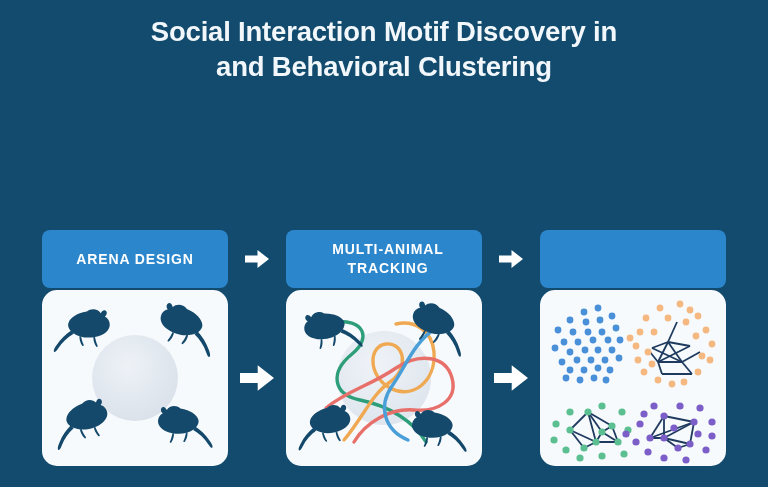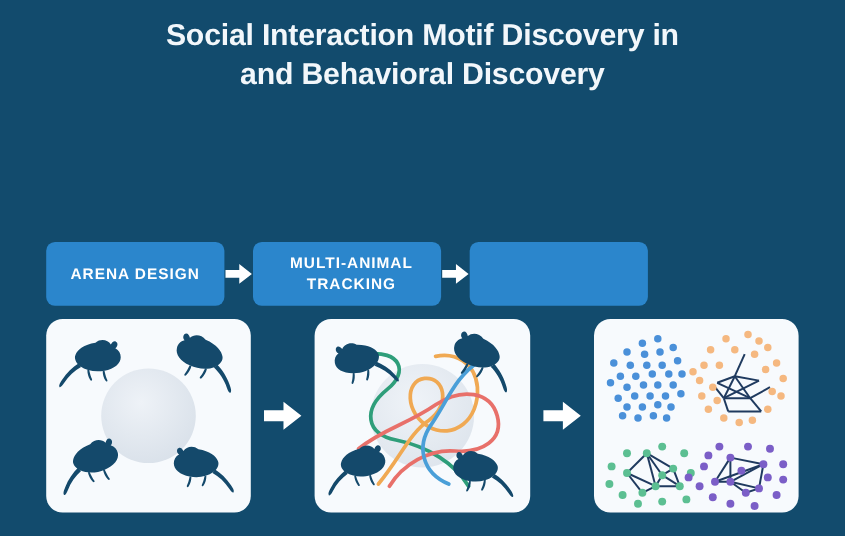--- a/index.html
+++ b/index.html
@@ -29,22 +29,22 @@
     letter-spacing: -0.2px;
     padding: 0 40px;
     box-sizing: border-box;
   }
   .title-line { display: block; white-space: nowrap; }
 
   
   .steps-row {
     position: absolute;
     left: 42px;
-    top: 220px;
-    width: 547px;
+    top: 230px;
+    width: 684px;
     height: 58px;
     display: flex;
     align-items: stretch;
   }
   .step-chip {
     background: #2b86cc;
     border-radius: 8px;
     color: #ffffff;
     display: flex;
     align-items: center;
@@ -94,21 +94,21 @@
     justify-content: center;
   }
   .arrow-big { width: 38px; height: 34px; display:block; }
   .panel svg { display: block; width: 100%; height: 100%; }
 </style>
 </head>
 <body>
 
 <div class="title">
   <span class="title-line">Social Interaction Motif Discovery in</span>
-  <span class="title-line">and Behavioral Discovery</span>
+  <span class="title-line">and Behavioral Clustering</span>
 </div>
 
 <div class="steps-row">
 
   <div class="step-chip w1">
     <span>ARENA DESIGN</span>
   </div>
 
   <div class="chip-arrow">
     <svg class="arrow-small" viewBox="0 0 26 24">

